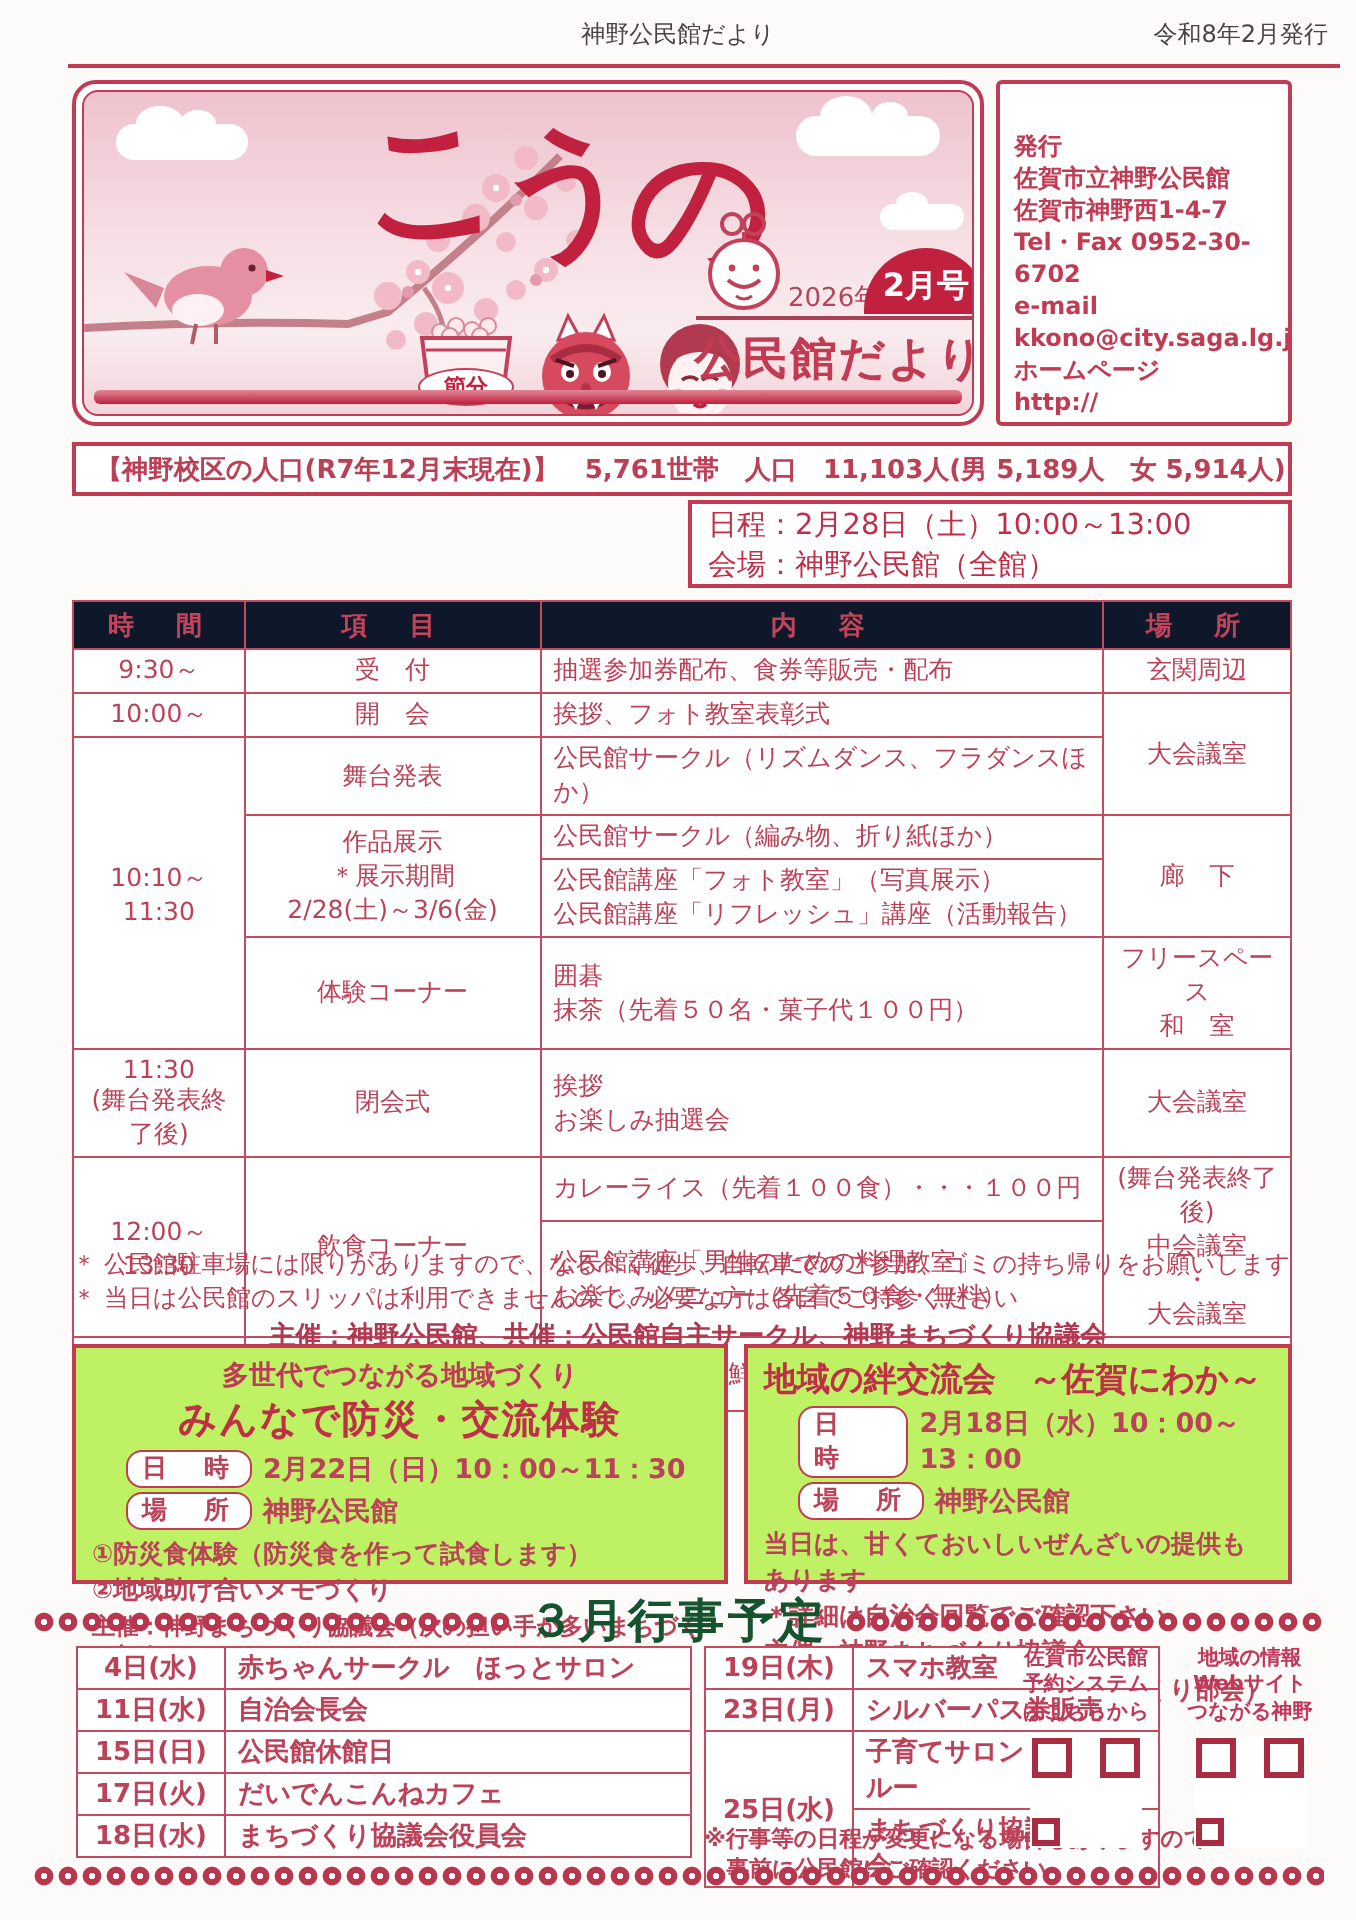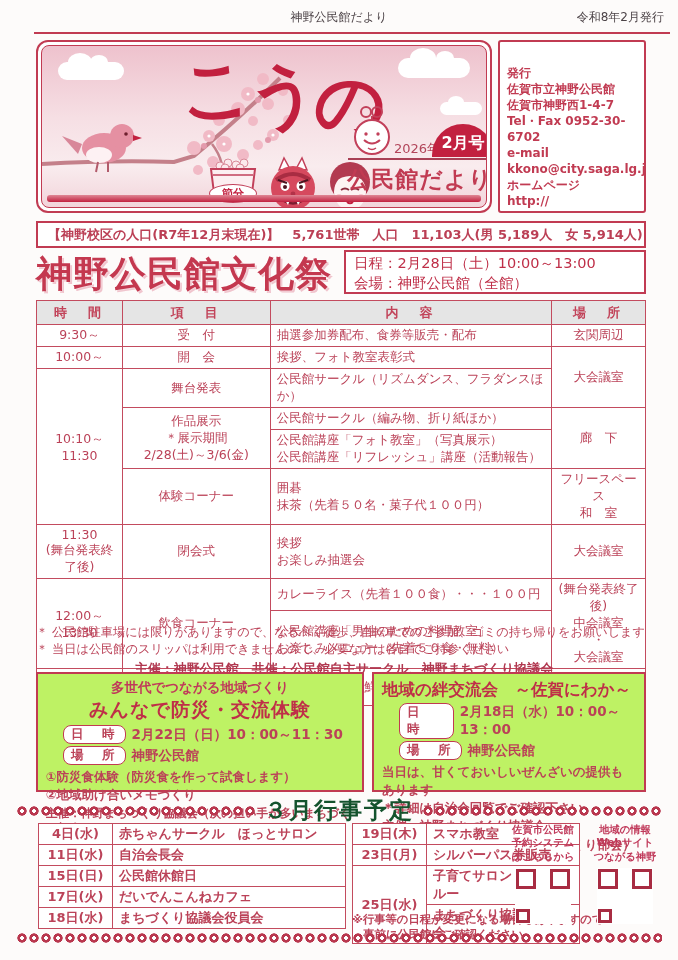--- a/index.html
+++ b/index.html
@@ -65,21 +65,21 @@
   
   .festival-title { position:absolute; left:36px; top:250px; font-size:36px; font-weight:bold; color:#c4384f;
                     letter-spacing:1px; text-shadow:0 0 2px #fff, 2px 2px 0 #f0c3cc; }
   .festival-info { position:absolute; left:344px; top:250px; width:302px; height:44px; border:2px solid #c13b52;
                    background:#fff; color:#bf2f48; font-weight:normal; font-size:14.5px; padding:2px 8px; line-height:1.35; }
 
   
   .sched { position:absolute; left:36px; top:300px; width:610px; border-collapse:collapse; font-size:12.5px;
            color:#bb4258; background:#fff; }
   .sched th, .sched td { border:1.5px solid #c34b5e; padding:2px 6px; vertical-align:middle; }
-  .sched th { background:#e5e5e5; color:#c2445a; font-size:13px; letter-spacing:4px; font-weight:bold; height:24px; }
+  .sched th { background:#0f172a; color:#c2445a; font-size:13px; letter-spacing:4px; font-weight:bold; height:24px; }
   .sched td.c { text-align:center; }
   .sched td.l { text-align:left; }
   .col-time { width:86px; } .col-item { width:148px; } .col-content { width:282px; } .col-place { width:94px; }
 
   
   .notes { position:absolute; left:36px; top:624px; width:616px; color:#bb4258; font-size:12.2px; line-height:1.4; }
   .notes .org { text-align:center; font-weight:bold; margin-top:2px; font-size:13px; color:#b13850; }
 
   
   .event-box { position:absolute; top:672px; border:2px solid #c13b52; background:#bef264; padding:5px 8px; color:#bb4258; }
@@ -257,21 +257,20 @@
 e-mail
 kkono@city.saga.lg.jp
 ホームページ
 http://
 www.tsunasaga.jp/
 kono/kominkan.html</div>
   </div>
 
   <div class="population">【神野校区の人口(R7年12月末現在)】　5,761世帯　人口　11,103人(男 5,189人　女 5,914人)</div>
 
-  <div class="festival-title">神野公民館文化祭</div>
   <div class="festival-info">
     <div>日程：2月28日（土）10:00～13:00</div>
     <div>会場：神野公民館（全館）</div>
   </div>
 
   <table class="sched">
     <tbody>
         <tr>
       <th class="col-time">時　間</th>
       <th class="col-item">項　目</th>

